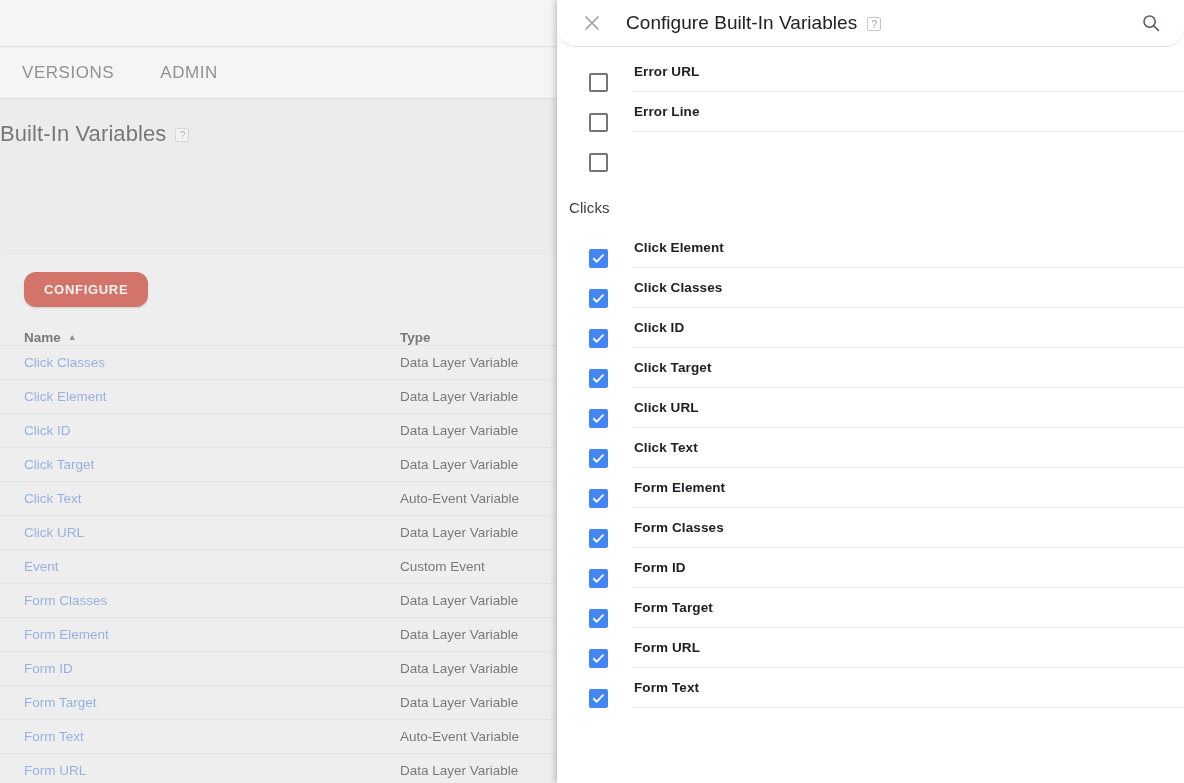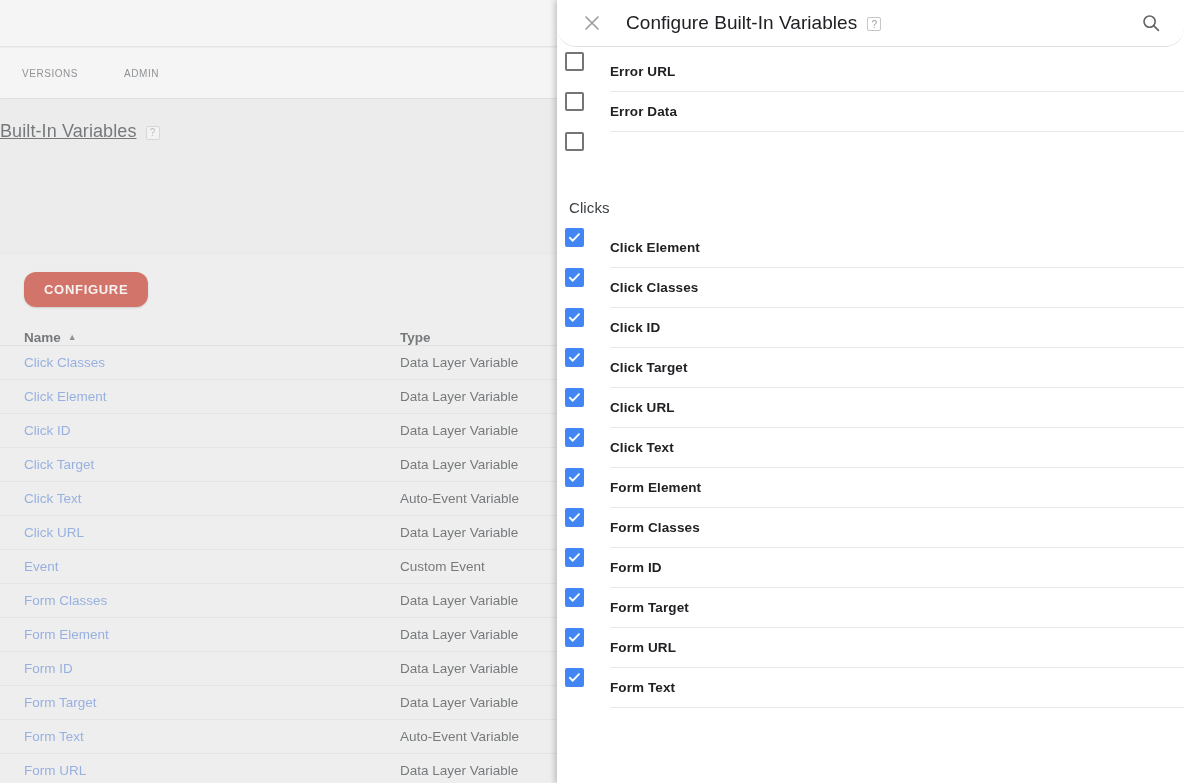--- a/index.html
+++ b/index.html
@@ -20,34 +20,34 @@
     background: #f1f1f1; border-bottom: 1px solid #dcdcdc;
   }
 
   .bg-tabbar {
     position: absolute; left: 0; top: 48px; width: 1184px; height: 50px;
     background: #f1f1f1;
     box-shadow: 0 1px 3px rgba(0,0,0,0.18);
   }
   .bg-tabs { display: flex; align-items: center; height: 100%; padding-left: 22px; }
   .bg-tab {
-    font-size: 10px; letter-spacing: 0.55px; color: #5f6368;
+    font-size: 17px; letter-spacing: 0.55px; color: #5f6368;
     font-weight: 500; margin-right: 46px; cursor: pointer; white-space: nowrap;
   }
 
   .bg-page {
     position: absolute; left: 0; top: 99px; width: 1184px; height: 684px;
     background: #e4e4e4;
   }
 
   .section-title-row {
     display: flex; align-items: center; padding: 22px 0 16px 0; margin-left: 0;
   }
   .section-title {
-    font-size: 18px; color: #3c4043; font-weight: 400; letter-spacing: 0.1px; text-decoration: underline;
+    font-size: 22px; color: #3c4043; font-weight: 400; letter-spacing: 0.1px;
   }
   .help-chip {
     display: inline-flex; align-items: center; justify-content: center;
     width: 14px; height: 14px; margin-left: 9px; margin-top: 2px;
     border: 1px solid #c6c6c6; border-radius: 2px;
     font-size: 10px; color: #9aa0a6; background: #eeeeee; cursor: pointer;
   }
 
   .card {
     position: absolute; left: 0; top: 155px; width: 1116px; min-height: 628px;
@@ -117,22 +117,22 @@
   .search-btn { color: #5f6368; width: 30px; height: 30px; margin-right: 4px; }
 
   .panel-body { position: relative; height: 736px; overflow: hidden; padding-top: 0; }
 
   .group-heading {
     font-size: 15px; color: #3c4043; font-weight: 400;
     padding: 27px 0 12px 12px; letter-spacing: 0.1px;
   }
 
   .cb-row {
-    display: flex; align-items: flex-start; height: 40px;
-    padding-left: 8px; cursor: pointer;
+    display: flex; align-items: flex-end; height: 40px;
+    padding-left: 32px; cursor: pointer;
   }
   .cb-box {
     width: 19px; height: 19px; flex: none; border-radius: 2px;
     display: inline-flex; align-items: center; justify-content: center;
   }
   .cb-box.unchecked { border: 2px solid #757575; background: #fff; }
   .cb-box.checked { background: #4285f4; border: 2px solid #4285f4; }
   .cb-box.checked svg { display: block; }
   .cb-label-wrap {
     flex: 1 1 auto; margin-left: 26px; height: 100%;
@@ -262,21 +262,21 @@
     <div class="panel-body" id="panel-body" style="margin-top: 5px;">
         <div class="cb-row">
           <span class="cb-box unchecked"></span>
           <span class="cb-label-wrap">
             <span class="cb-label">Error URL</span>
           </span>
         </div>
         <div class="cb-row">
           <span class="cb-box unchecked"></span>
           <span class="cb-label-wrap">
-            <span class="cb-label">Error Data</span>
+            <span class="cb-label">Error Line</span>
           </span>
         </div>
         <div class="cb-row">
           <span class="cb-box unchecked"></span>
         </div>
         <div class="group-heading">Clicks</div>
         <div class="cb-row">
           <span class="cb-box checked">
             <svg width="13" height="13" viewBox="0 0 13 13" aria-hidden="true">
               <path d="M1.8 6.8 L4.8 9.7 L11 3.2" stroke="#ffffff" stroke-width="1.9" fill="none" stroke-linecap="round" stroke-linejoin="round"></path>

